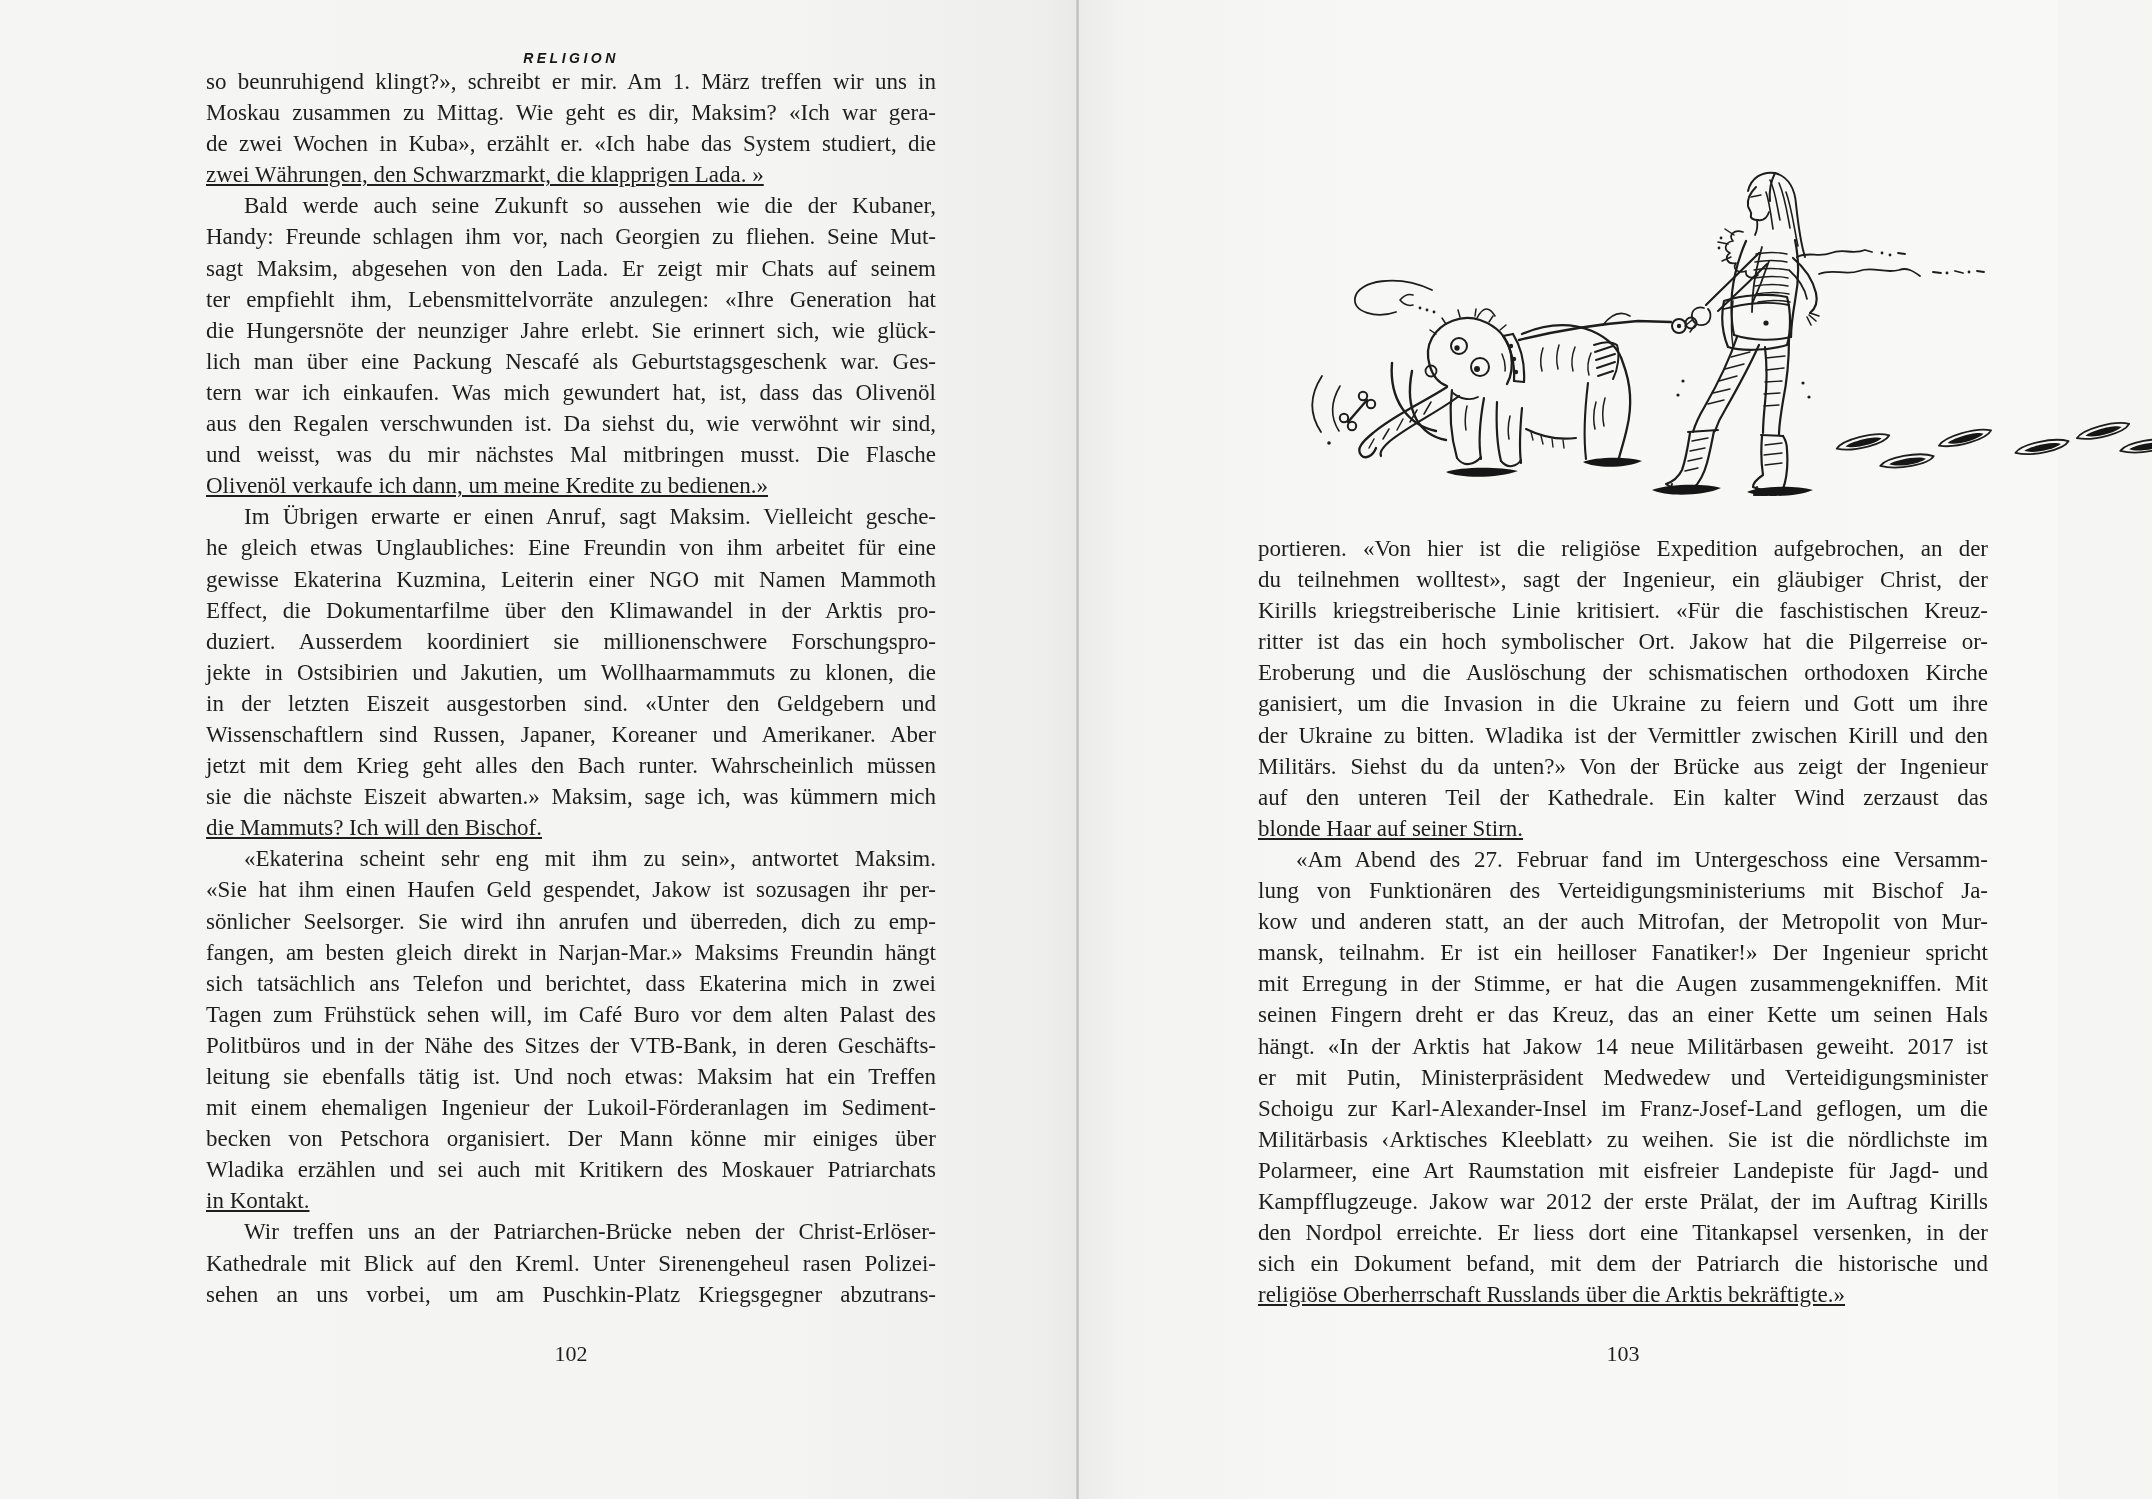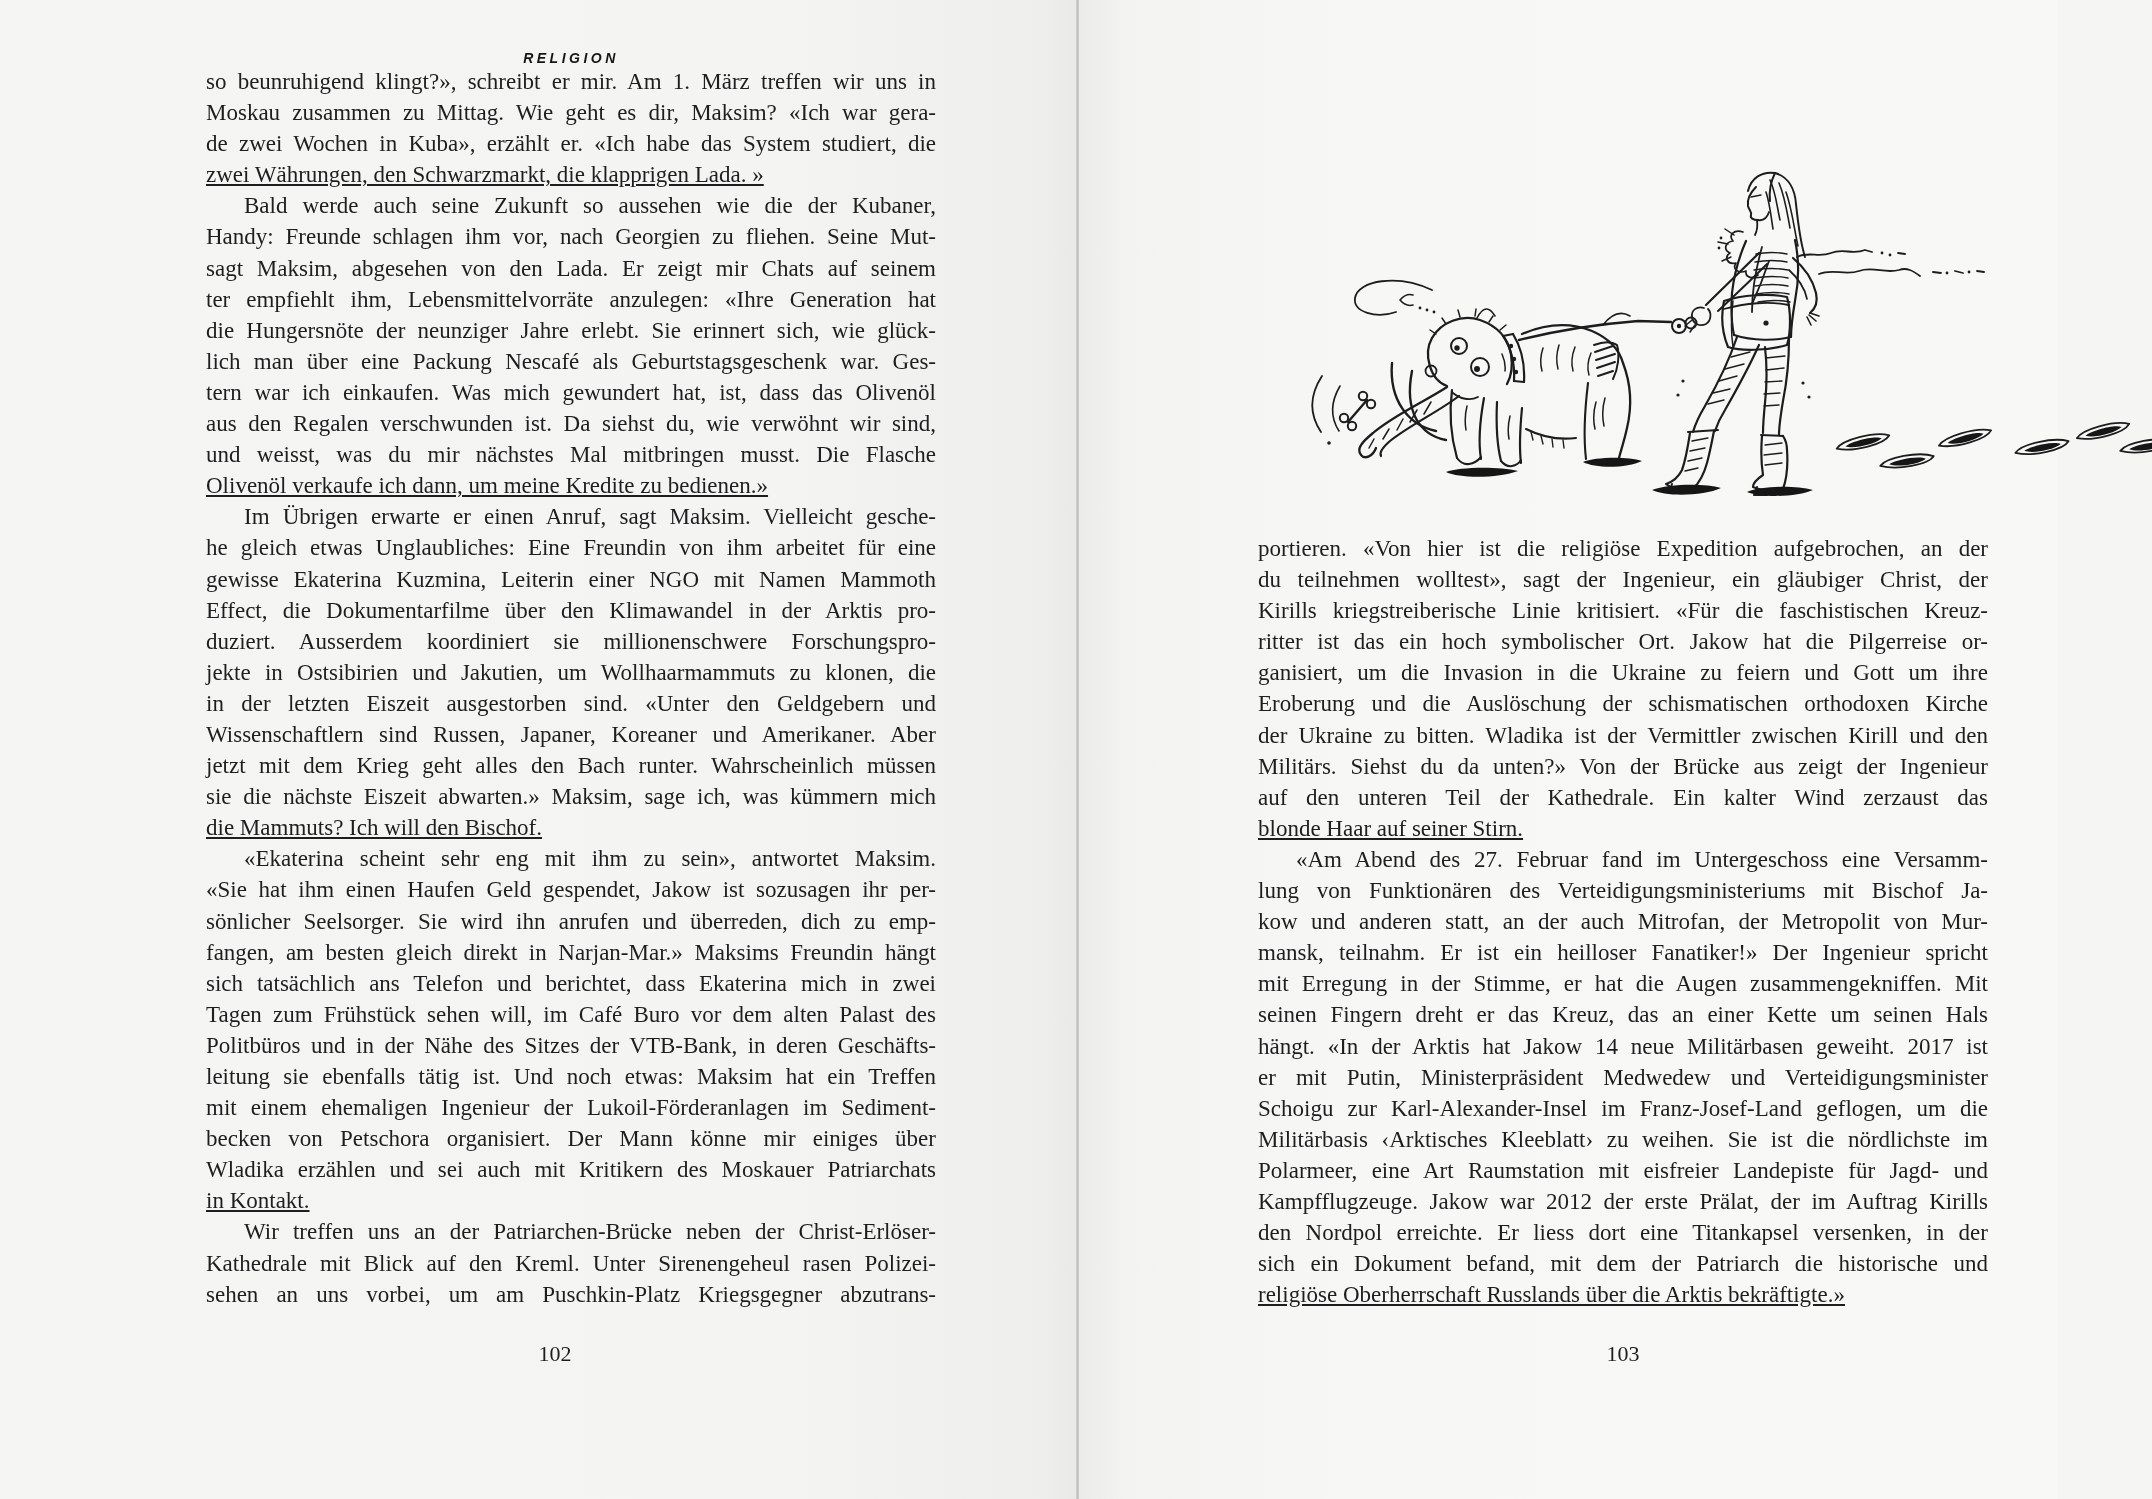--- a/index.html
+++ b/index.html
@@ -50,21 +50,21 @@
     text-align:justify;
     text-align-last:justify;
     white-space:normal;
   }
   .ln.end{text-align-last:left;text-decoration:underline;}
   .ln.ind{text-indent:38px;}
   .pagenum{
     position:absolute;width:730px;top:1341px;
     text-align:center;font-size:22px;color:#1e1e1e;
   }
-  .pagenum-left{left:190px;}
+  .pagenum-left{left:206px;}
   .pagenum-right{left:179px;}
   .illustration{
     position:absolute;left:221px;top:140px;width:852px;height:380px;
   }
   .illustration svg{display:block;width:100%;height:100%;}
 </style>
 </head>
 <body>
 
 <div class="page page-left">
@@ -299,22 +299,22 @@
           </g>
         </g>
       </g>
     </svg>
   </div>
   <div class="textcol textcol-right" id="right-lines">
       <div class="ln" style="">portieren. «Von hier ist die religiöse Expedition aufgebrochen, an der</div>
       <div class="ln" style="">du teilnehmen wolltest», sagt der Ingenieur, ein gläubiger Christ, der</div>
       <div class="ln" style="">Kirills kriegstreiberische Linie kritisiert. «Für die faschistischen Kreuz-</div>
       <div class="ln" style="">ritter ist das ein hoch symbolischer Ort. Jakow hat die Pilgerreise or-</div>
+      <div class="ln" style="">Eroberung und die Auslöschung der schismatischen orthodoxen Kirche</div>
       <div class="ln" style="">ganisiert, um die Invasion in die Ukraine zu feiern und Gott um ihre</div>
-      <div class="ln" style="">Eroberung und die Auslöschung der schismatischen orthodoxen Kirche</div>
       <div class="ln" style="">der Ukraine zu bitten. Wladika ist der Vermittler zwischen Kirill und den</div>
       <div class="ln" style="">Militärs. Siehst du da unten?» Von der Brücke aus zeigt der Ingenieur</div>
       <div class="ln" style="">auf den unteren Teil der Kathedrale. Ein kalter Wind zerzaust das</div>
       <div class="ln end" style="">blonde Haar auf seiner Stirn.</div>
       <div class="ln ind" style="">«Am Abend des 27. Februar fand im Untergeschoss eine Versamm-</div>
       <div class="ln" style="">lung von Funktionären des Verteidigungsministeriums mit Bischof Ja-</div>
       <div class="ln" style="">kow und anderen statt, an der auch Mitrofan, der Metropolit von Mur-</div>
       <div class="ln" style="">mansk, teilnahm. Er ist ein heilloser Fanatiker!» Der Ingenieur spricht</div>
       <div class="ln" style="">mit Erregung in der Stimme, er hat die Augen zusammengekniffen. Mit</div>
       <div class="ln" style="">seinen Fingern dreht er das Kreuz, das an einer Kette um seinen Hals</div>

